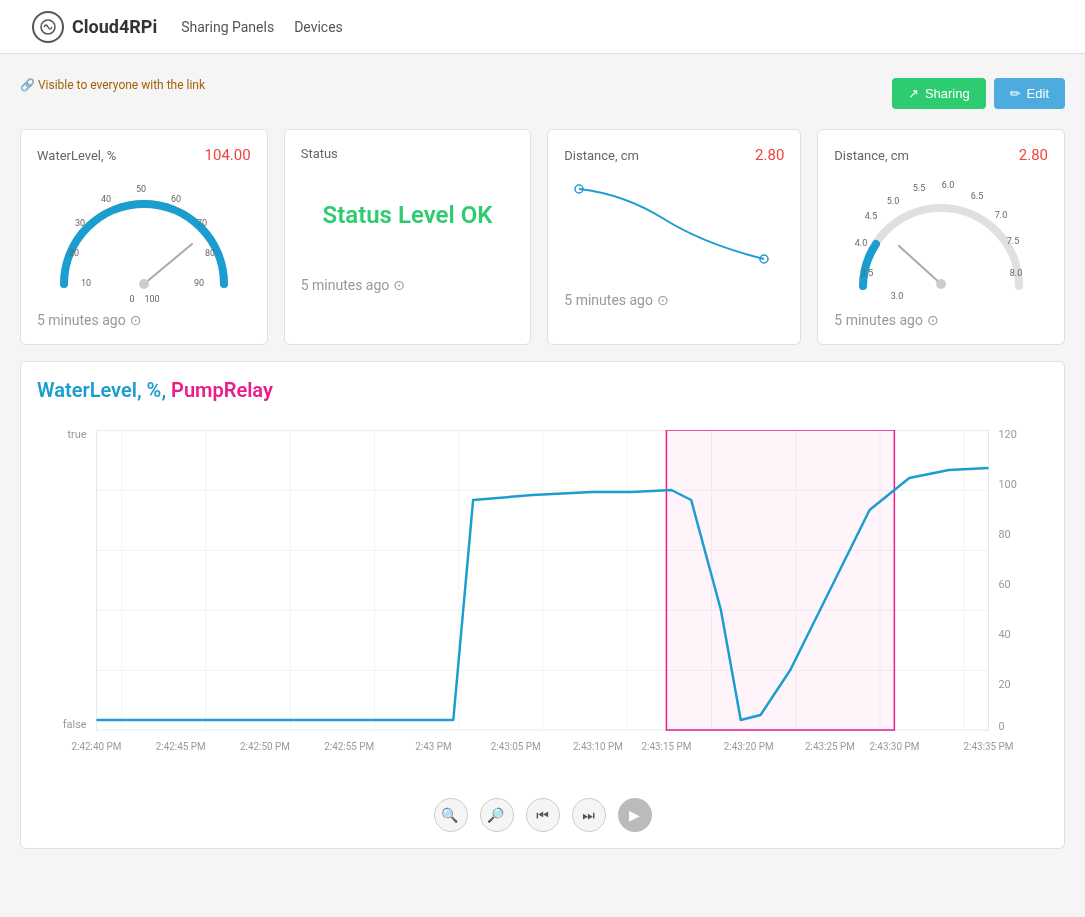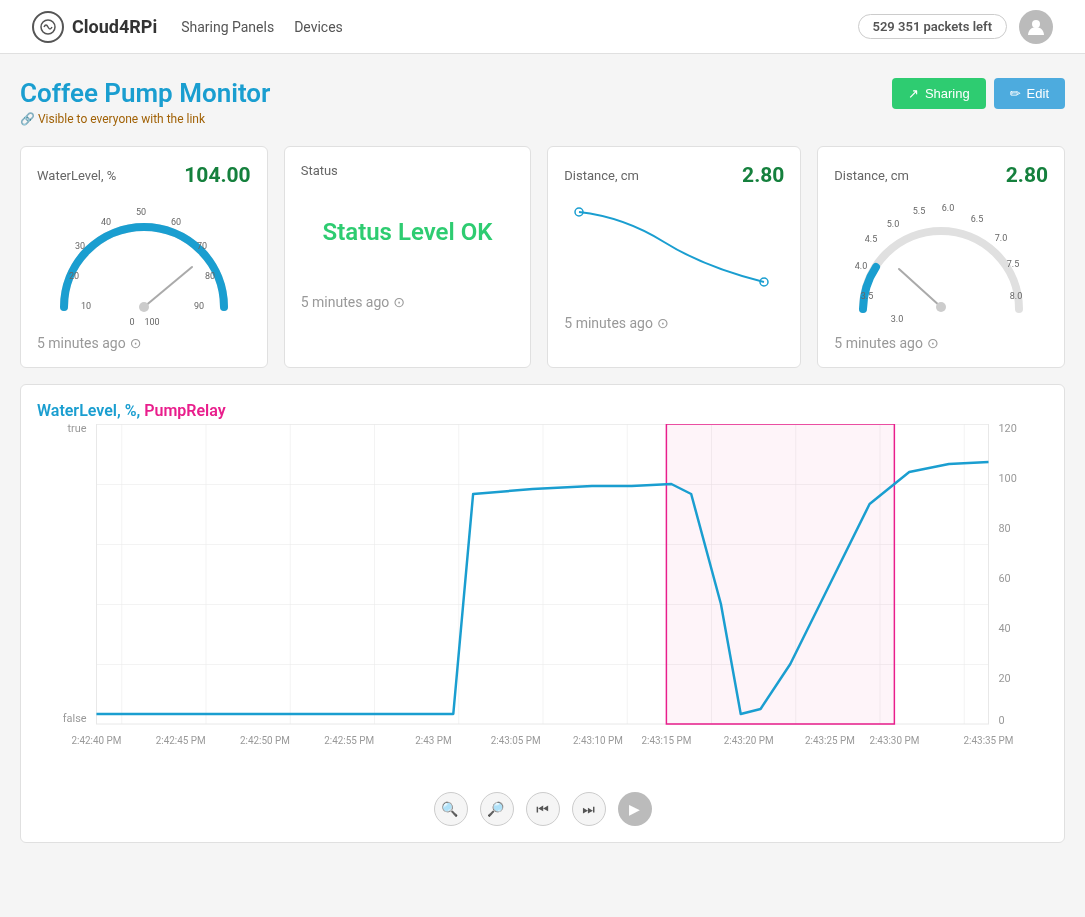--- a/index.html
+++ b/index.html
@@ -127,23 +127,23 @@
       display: flex;
       justify-content: space-between;
       align-items: center;
       margin-bottom: 0;
     }
     .card-label {
       font-size: 13px;
       color: #666;
     }
     .card-value {
-      font-size: 21px;
-      font-weight: 700;
-      color: #15803d;
+      font-size: 15px;
+      font-weight: 400;
+      color: #ef4444;
     }
     .card-footer {
       font-size: 14px;
       color: #999;
       margin-top: 8px;
       display: flex;
       align-items: flex-end;
       gap: 4px;
     }
 
@@ -178,23 +178,23 @@
     }
 
     
     .chart-panel {
       background: #fff;
       border: 1px solid #e0e0e0;
       border-radius: 6px;
       padding: 16px;
     }
     .chart-title {
-      font-size: 16px;
+      font-size: 20px;
       font-weight: 600;
-      margin-bottom: 4px;
+      margin-bottom: 28px;
     }
     .chart-title .blue-part { color: #1a9ed0; }
     .chart-title .pink-part { color: #e91e8c; }
     .chart-area {
       position: relative;
       width: 100%;
       height: 360px;
     }
     .chart-controls {
       display: flex;
@@ -229,39 +229,26 @@
         <circle cx="9" cy="9" r="7" stroke="#555" stroke-width="1.5" fill="none"></circle>
         <path d="M5 9 Q7 5 9 9 Q11 13 13 9" stroke="#555" stroke-width="1.5" fill="none"></path>
       </svg>
     </div>
     <span>Cloud4RPi</span>
   </div>
   <div class="nav-links">
     <a class="nav-link">Sharing Panels</a>
     <a class="nav-link">Devices</a>
   </div>
-  <div class="nav-right">
-    <div class="packets-badge">
-      <span>529 351</span>
-      <span>packets left</span>
-    </div>
-    <div class="user-avatar">
-      <svg width="20" height="20" viewBox="0 0 20 20" fill="#fff">
-        <circle cx="10" cy="7" r="4"></circle>
-        <path d="M2 18c0-4.4 3.6-8 8-8s8 3.6 8 8" fill="#fff"></path>
-      </svg>
-    </div>
-  </div>
 </nav>
 
 <div class="page-content">
 
   <div class="page-header">
     <div class="page-title-area">
-      <h1 class="page-title">Coffee Pump Monitor</h1>
       <div class="page-subtitle">
         <span>🔗</span>
         <span>Visible to everyone with the link</span>
       </div>
     </div>
     <div class="header-buttons">
       <button class="btn-sharing">
         <span>↗</span>
         <span>Sharing</span>
       </button>

